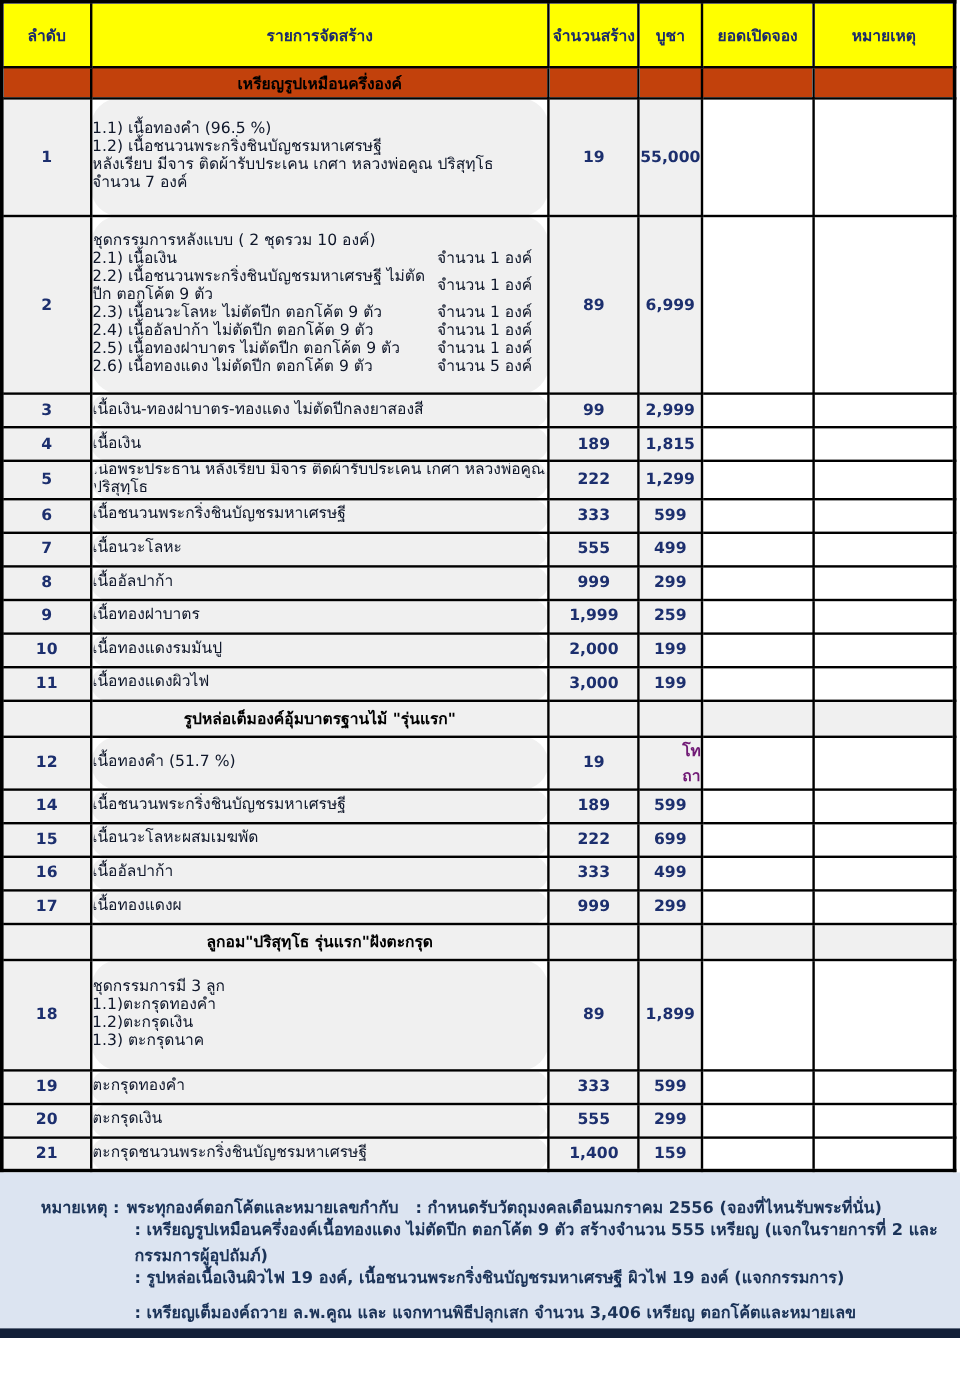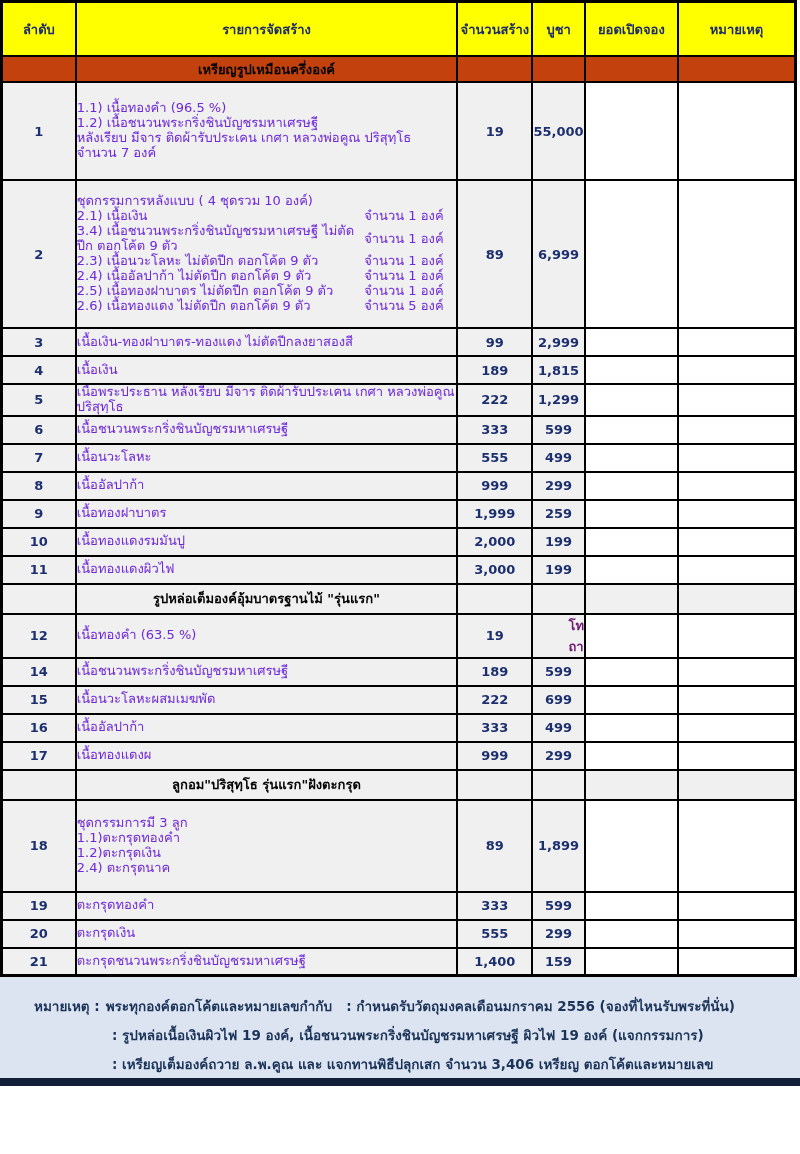--- a/index.html
+++ b/index.html
@@ -32,21 +32,21 @@
   tr.section td{background:#f0f0f0;}
   tr.section.green td{background:#c2410c;}
   td.sec-label{
     text-align:center;font-weight:bold;color:#000;
     font-size:15px;
   }
   td.no,td.num{
     text-align:center;font-weight:bold;color:#1c2f6e;
   }
   td.num.dark{color:#701a75;font-weight:bold;padding-left:35px;}
-  td.desc{padding:0 6px 0 5px;color:#6d28d9;}
+  td.desc{padding:0 6px 0 5px;color:#0f172a;border-radius:23px;}
   .lines{display:flex;flex-direction:column;justify-content:space-around;height:100%;}
   .line{display:flex;align-items:center;white-space:pre-wrap;line-height:1.15;}
   .line .t{flex:1 1 auto;}
   .line .r{flex:0 0 92px;text-align:left;}
   tr.h28{height:28px;}
   .notes{
     flex:1 1 auto;background:#dce4f1;box-sizing:border-box;
     border-bottom:8px solid #121f38;
     padding:14px 10px 0 34px;
     color:#1b3358;font-weight:bold;font-size:13.5px;
@@ -98,23 +98,23 @@
           </td>
           <td class="num">19</td>
           <td class="num">55,000</td>
           <td class="empty"></td>
           <td class="empty"></td>
         </tr>
         <tr style="height: 148px;">
           <td class="no">2</td>
           <td class="desc">
             <div class="lines">
-              <div class="line"><span class="t">ชุดกรรมการหลังแบบ ( 4 ชุดรวม 10 องค์)</span></div>
+              <div class="line"><span class="t">ชุดกรรมการหลังแบบ ( 2 ชุดรวม 10 องค์)</span></div>
               <div class="line"><span class="t">2.1) เนื้อเงิน</span><span class="r">จำนวน 1 องค์</span></div>
-              <div class="line"><span class="t">3.4) เนื้อชนวนพระกริ่งชินบัญชรมหาเศรษฐี ไม่ตัดปีก ตอกโค้ต 9 ตัว</span><span class="r">จำนวน 1 องค์</span></div>
+              <div class="line"><span class="t">2.2) เนื้อชนวนพระกริ่งชินบัญชรมหาเศรษฐี ไม่ตัดปีก ตอกโค้ต 9 ตัว</span><span class="r">จำนวน 1 องค์</span></div>
               <div class="line"><span class="t">2.3) เนื้อนวะโลหะ ไม่ตัดปีก ตอกโค้ต 9 ตัว</span><span class="r">จำนวน 1 องค์</span></div>
               <div class="line"><span class="t">2.4) เนื้ออัลปาก้า ไม่ตัดปีก ตอกโค้ต 9 ตัว</span><span class="r">จำนวน 1 องค์</span></div>
               <div class="line"><span class="t">2.5) เนื้อทองฝาบาตร ไม่ตัดปีก ตอกโค้ต 9 ตัว</span><span class="r">จำนวน 1 องค์</span></div>
               <div class="line"><span class="t">2.6) เนื้อทองแดง ไม่ตัดปีก ตอกโค้ต 9 ตัว</span><span class="r">จำนวน 5 องค์</span></div>
             </div>
           </td>
           <td class="num">89</td>
           <td class="num">6,999</td>
           <td class="empty"></td>
           <td class="empty"></td>
@@ -232,21 +232,21 @@
           <td class="sec-label">รูปหล่อเต็มองค์อุ้มบาตรฐานไม้ "รุ่นแรก"</td>
           <td></td>
           <td></td>
           <td></td>
           <td></td>
         </tr>
         <tr class="h28">
           <td class="no">12</td>
           <td class="desc">
             <div class="lines">
-              <div class="line"><span class="t">เนื้อทองคำ (63.5 %)</span></div>
+              <div class="line"><span class="t">เนื้อทองคำ (51.7 %)</span></div>
             </div>
           </td>
           <td class="num">19</td>
           <td class="num dark">โทรถาม</td>
           <td class="empty"></td>
           <td class="empty"></td>
         </tr>
         <tr class="h28">
           <td class="no">14</td>
           <td class="desc">
@@ -303,21 +303,21 @@
           <td></td>
           <td></td>
         </tr>
         <tr style="height: 92px;">
           <td class="no">18</td>
           <td class="desc">
             <div class="lines">
               <div class="line"><span class="t">ชุดกรรมการมี 3 ลูก</span></div>
               <div class="line"><span class="t">1.1)ตะกรุดทองคำ</span></div>
               <div class="line"><span class="t">1.2)ตะกรุดเงิน</span></div>
-              <div class="line"><span class="t">2.4) ตะกรุดนาค</span></div>
+              <div class="line"><span class="t">1.3) ตะกรุดนาค</span></div>
             </div>
           </td>
           <td class="num">89</td>
           <td class="num">1,899</td>
           <td class="empty"></td>
           <td class="empty"></td>
         </tr>
         <tr class="h28">
           <td class="no">19</td>
           <td class="desc">
@@ -352,16 +352,17 @@
           <td class="num">1,400</td>
           <td class="num">159</td>
           <td class="empty"></td>
           <td class="empty"></td>
         </tr>
       </tbody>
   </table>
 
   <div class="notes" id="notes">
       <div class="note-line"><span class="note-label">หมายเหตุ :</span><span>พระทุกองค์ตอกโค้ตและหมายเลขกำกับ   : กำหนดรับวัตถุมงคลเดือนมกราคม 2556 (จองที่ไหนรับพระที่นั่น)</span></div>
+      <div class="note-line indent"><span>: เหรียญรูปเหมือนครึ่งองค์เนื้อทองแดง ไม่ตัดปีก ตอกโค้ต 9 ตัว สร้างจำนวน 555 เหรียญ (แจกในรายการที่ 2 และกรรมการผู้อุปถัมภ์)</span></div>
       <div class="note-line indent"><span>: รูปหล่อเนื้อเงินผิวไฟ 19 องค์, เนื้อชนวนพระกริ่งชินบัญชรมหาเศรษฐี ผิวไฟ 19 องค์ (แจกกรรมการ)</span></div>
       <div class="note-line indent"><span>: เหรียญเต็มองค์ถวาย ล.พ.คูณ และ แจกทานพิธีปลุกเสก จำนวน 3,406 เหรียญ ตอกโค้ตและหมายเลข</span></div>
     </div>
 </div>
 
 </body></html>

